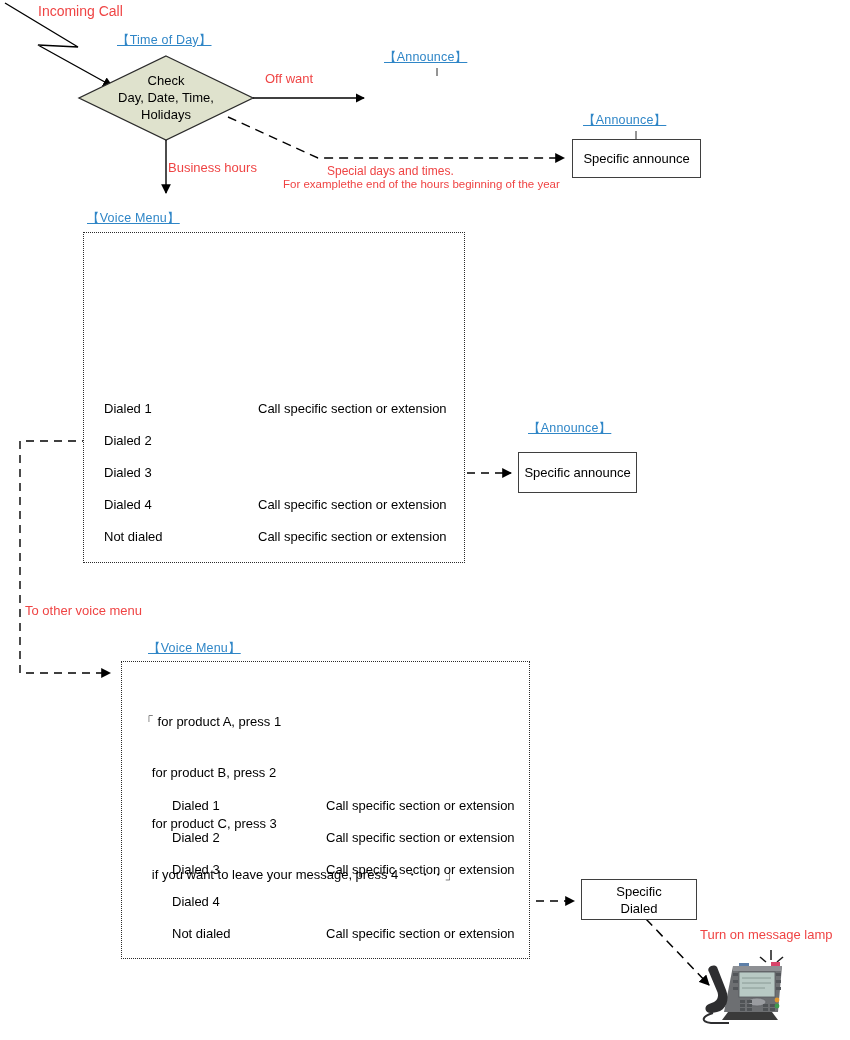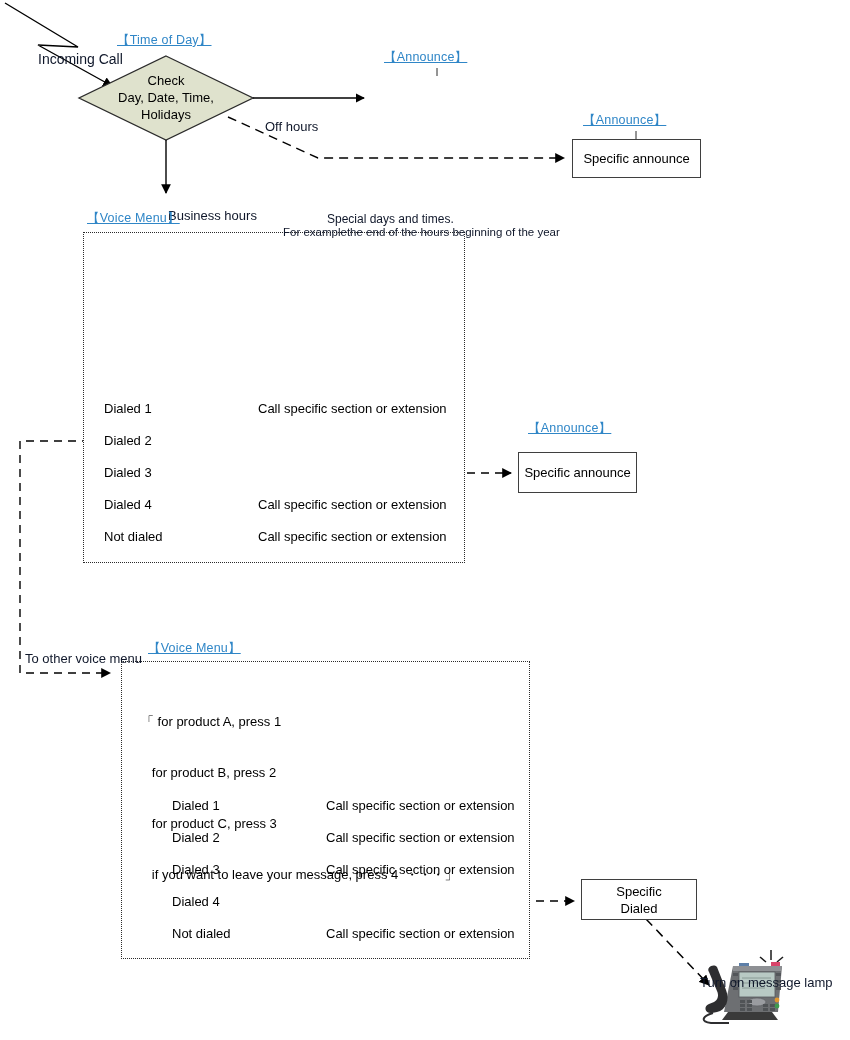--- a/index.html
+++ b/index.html
@@ -23,23 +23,22 @@
     left: 0;
     top: 0;
     width: 850px;
     height: 1040px;
     pointer-events: none;
   }
   .lbl {
     position: absolute;
     font-size: 13px;
     line-height: 16px;
-    color: #0f172a;
-    white-space: pre;
-    margin-top: 48px;
+    color: #ef4444;
+    white-space: pre;
   }
   .blue-tag {
     position: absolute;
     font-size: 12.5px;
     line-height: 15px;
     color: #2f86c7;
     white-space: pre;
     letter-spacing: 0.2px;
     text-decoration: underline;
   }
@@ -215,21 +214,21 @@
   <div class="dotted-box" style="left:121px; top:661px; width:409px; height:298px;"></div>
 
   <div class="lbl" style="left:38px; top:3px; font-size:14px;">Incoming Call</div>
 
   <div class="blue-tag" style="left:117px; top:33px;">【Time of Day】</div>
 
   <div class="diamond-text" style="left:106px; top:72px; width:120px;text-align:center;">Check</div>
   <div class="diamond-text" style="left:96px; top:89px; width:140px;">Day, Date, Time,</div>
   <div class="diamond-text" style="left:106px; top:106px; width:120px;">Holidays</div>
 
-  <div class="lbl" style="left:265px; top:71px;">Off hours</div>
+  <div class="lbl" style="left:265px; top:71px;">Off want</div>
 
   <div class="lbl" style="left:168px; top:160px;">Business hours</div>
 
   <div class="lbl" style="left:327px; top:163px; font-size:12px;">Special days and times.</div>
   <div class="lbl" style="left:283px; top:176px; font-size:11.5px;">For examplethe end of the hours beginning of the year</div>
 
   <div class="blue-tag" style="left:384px; top:50px;">【Announce】</div>
 
   <div class="blue-tag" style="left:583px; top:113px;">【Announce】</div>
 

